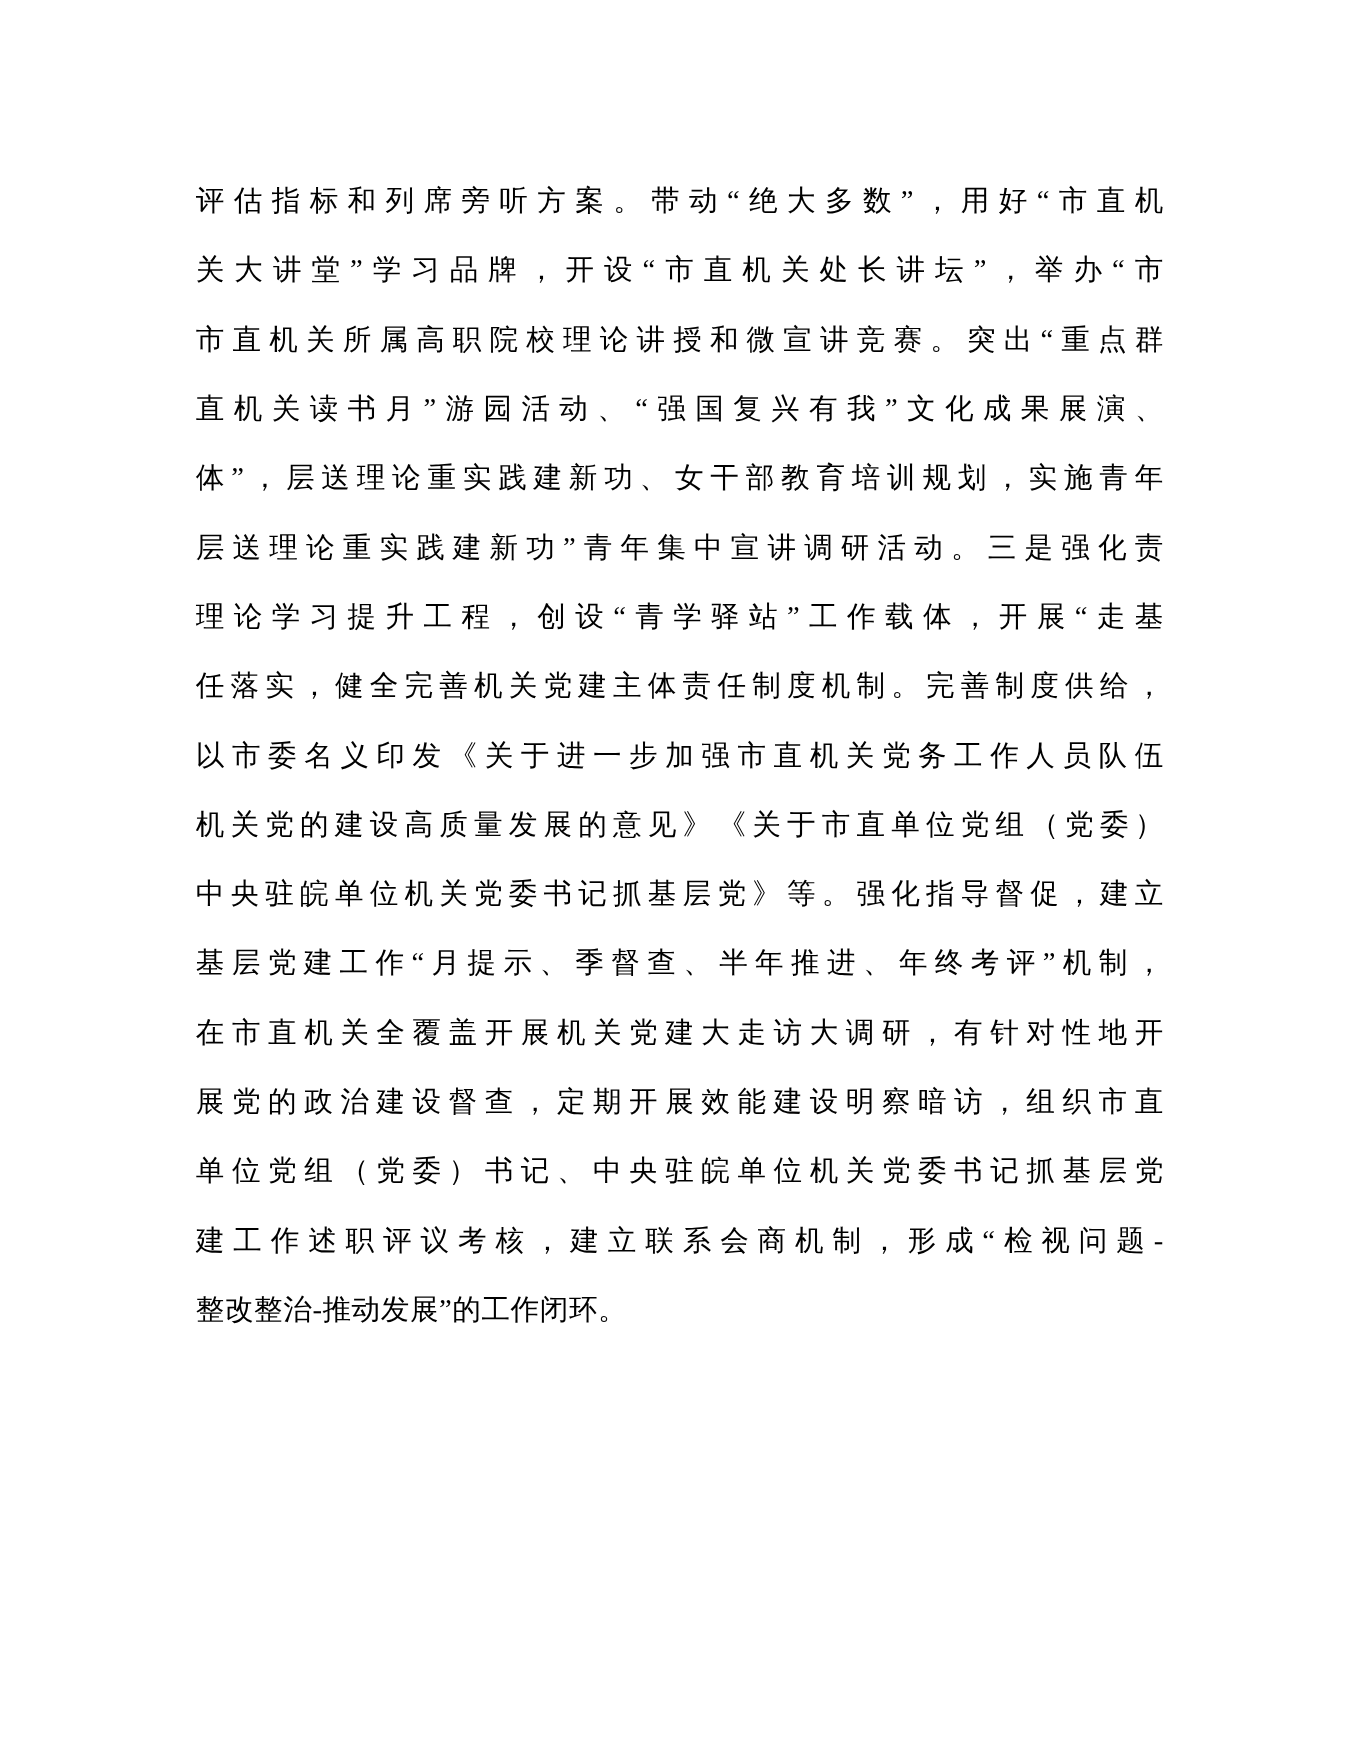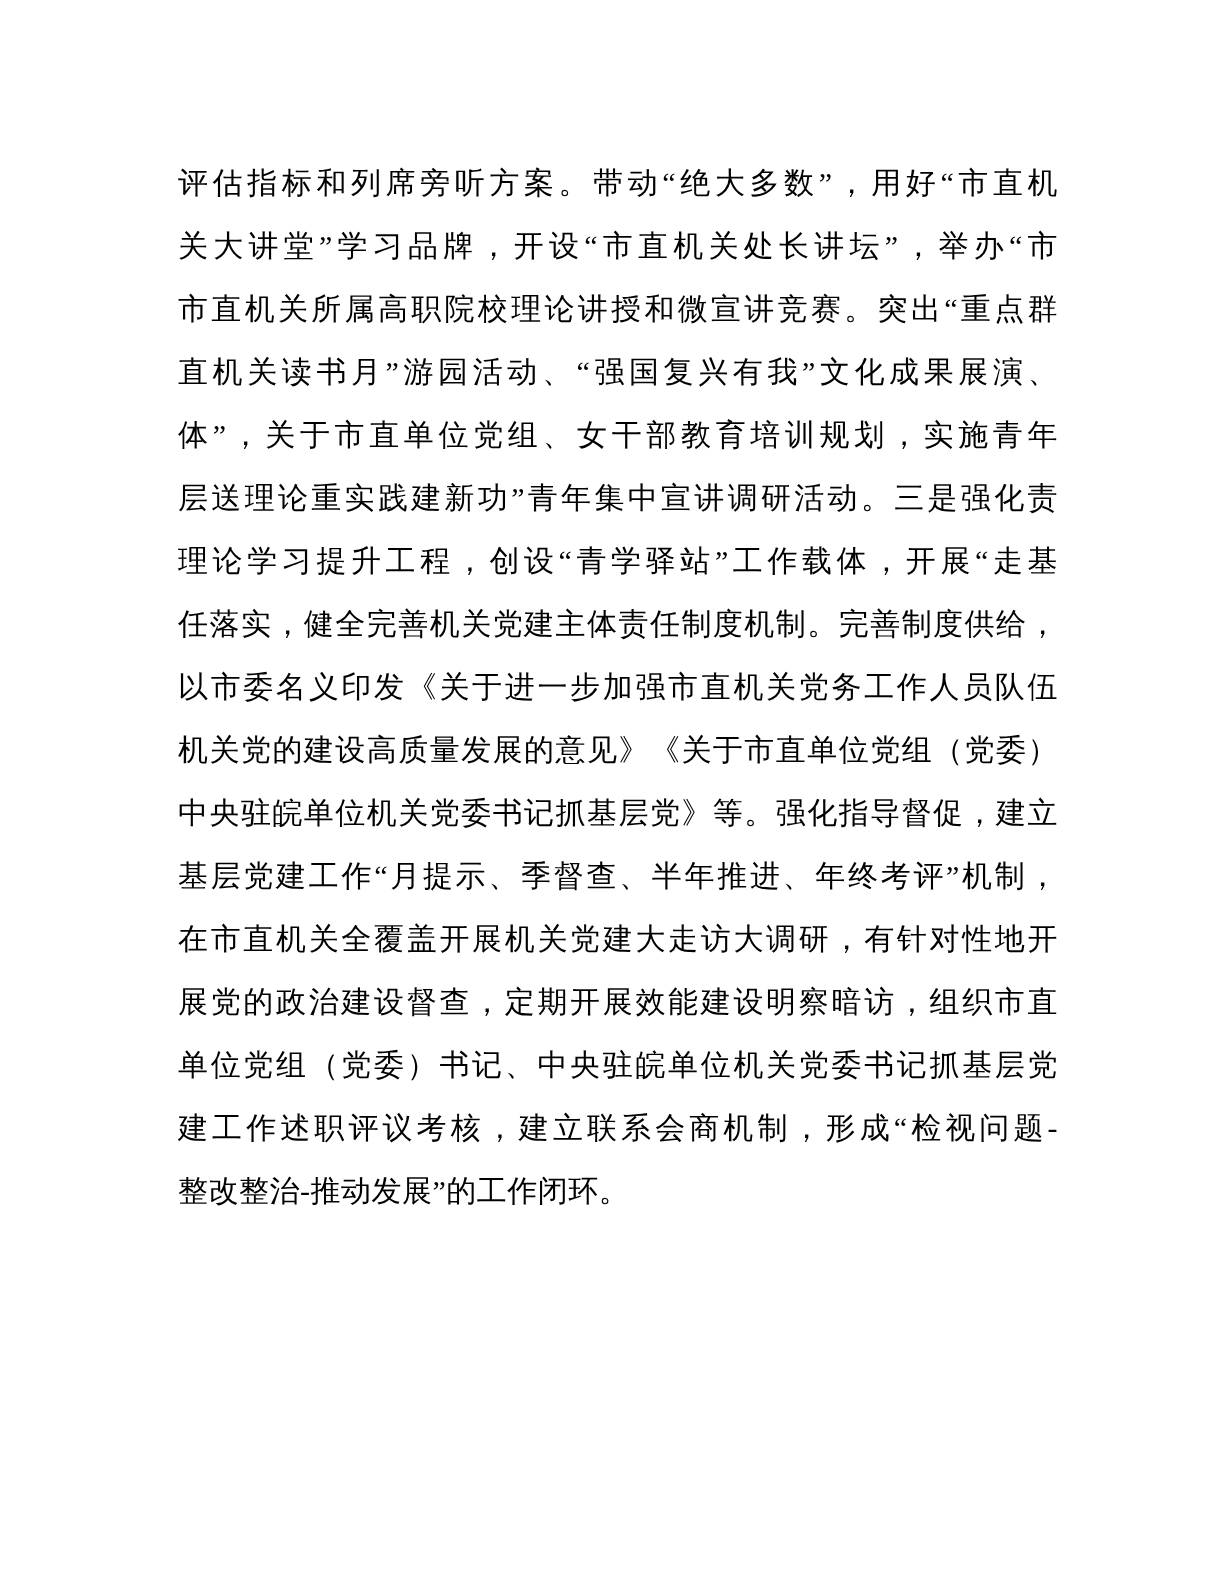--- a/index.html
+++ b/index.html
@@ -19,21 +19,21 @@
     position: absolute;
     left: 178px;
     top: 151px;
     width: 880px;
   }
   .line {
     display: block;
     width: 100%;
     height: 63px;
     line-height: 63px;
-    font-size: 30px;
+    font-size: 26px;
     color: #000000;
     text-align: justify;
     
     text-align-last: justify;
     letter-spacing: 0.5px;
     white-space: normal;
     overflow: hidden;
   }
   .line.last {
     text-align: left;
@@ -42,21 +42,21 @@
 </style>
 </head>
 <body>
 
 <div class="page">
   <div class="text-block">
     <div class="line">评估指标和列席旁听方案。带动“绝大多数”，用好“市直机</div>
     <div class="line">关大讲堂”学习品牌，开设“市直机关处长讲坛”，举办“市</div>
     <div class="line">市直机关所属高职院校理论讲授和微宣讲竞赛。突出“重点群</div>
     <div class="line">直机关读书月”游园活动、“强国复兴有我”文化成果展演、</div>
-    <div class="line">体”，关于市直单位党组、女干部教育培训规划，实施青年</div>
+    <div class="line">体”，层送理论重实践建新功、女干部教育培训规划，实施青年</div>
     <div class="line">层送理论重实践建新功”青年集中宣讲调研活动。三是强化责</div>
     <div class="line">理论学习提升工程，创设“青学驿站”工作载体，开展“走基</div>
     <div class="line">任落实，健全完善机关党建主体责任制度机制。完善制度供给，</div>
     <div class="line">以市委名义印发《关于进一步加强市直机关党务工作人员队伍</div>
     <div class="line">机关党的建设高质量发展的意见》《关于市直单位党组（党委）</div>
     <div class="line">中央驻皖单位机关党委书记抓基层党》等。强化指导督促，建立</div>
     <div class="line">基层党建工作“月提示、季督查、半年推进、年终考评”机制，</div>
     <div class="line">在市直机关全覆盖开展机关党建大走访大调研，有针对性地开</div>
     <div class="line">展党的政治建设督查，定期开展效能建设明察暗访，组织市直</div>
     <div class="line">单位党组（党委）书记、中央驻皖单位机关党委书记抓基层党</div>

